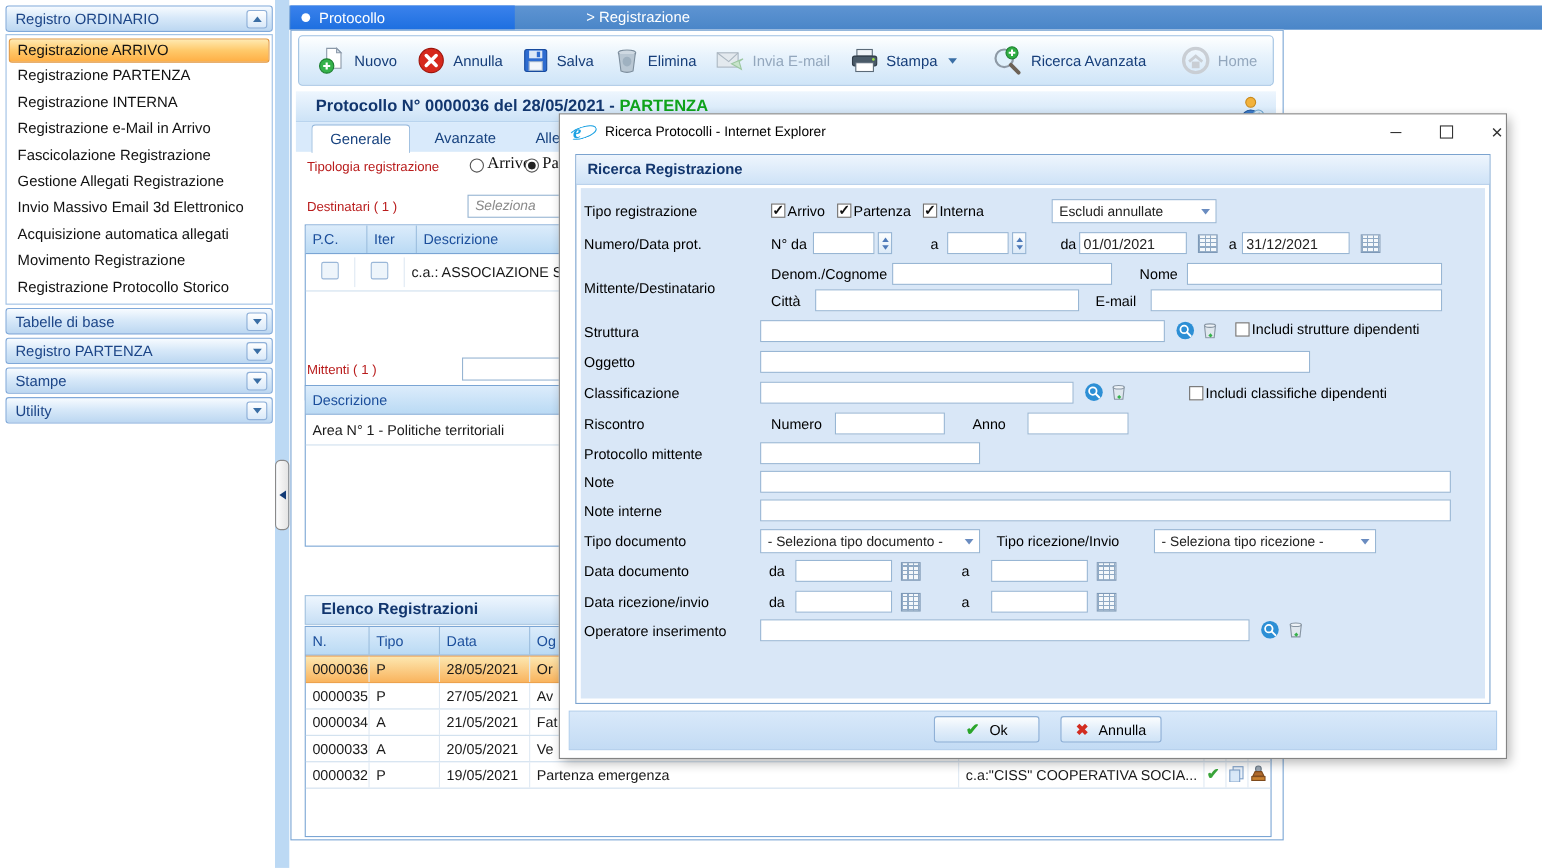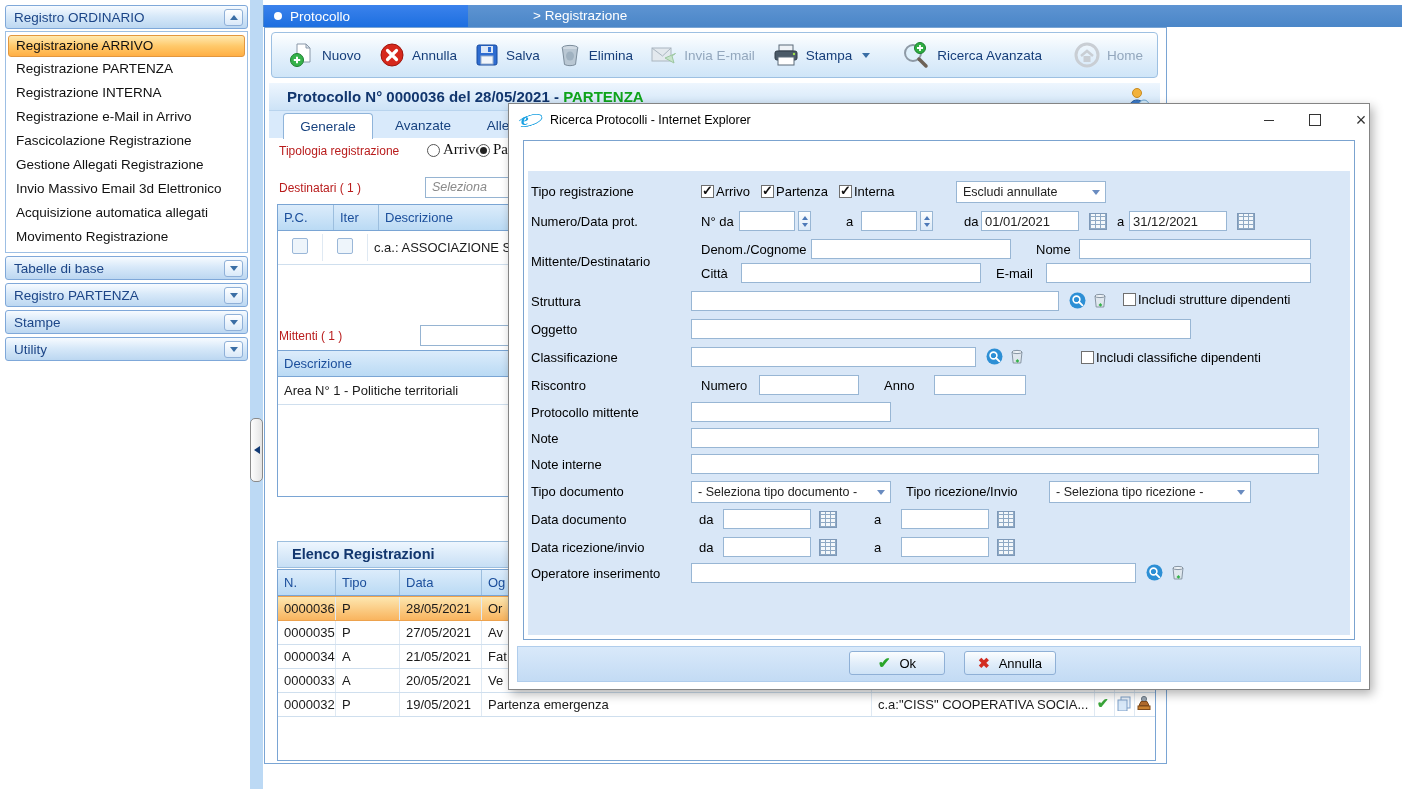--- a/index.html
+++ b/index.html
@@ -140,20 +140,21 @@
   <div class="side-body">
     <div class="side-item selected">Registrazione ARRIVO</div>
     <div class="side-item">Registrazione PARTENZA</div>
     <div class="side-item">Registrazione INTERNA</div>
     <div class="side-item">Registrazione e-Mail in Arrivo</div>
     <div class="side-item">Fascicolazione Registrazione</div>
     <div class="side-item">Gestione Allegati Registrazione</div>
     <div class="side-item">Invio Massivo Email 3d Elettronico</div>
     <div class="side-item">Acquisizione automatica allegati</div>
     <div class="side-item">Movimento Registrazione</div>
+    <div class="side-item">Registrazione Protocollo Storico</div>
   </div>
   <div class="sec">
     <span>Tabelle di base</span>
     <span class="sec-btn">
         <span class="tri-dn"></span>
       </span>
   </div>
   <div class="sec">
     <span>Registro PARTENZA</span>
     <span class="sec-btn">
@@ -396,20 +397,21 @@
       <span class="mini-g"></span>
     </div>
   <div class="wbtn" style="left:786px">
       <span class="maxi-g"></span>
     </div>
   <div class="wbtn" style="left:832px">
       <span class="close-g">×</span>
     </div>
 
   <div class="dlg-panel">
+    <div class="dlg-head">Ricerca Registrazione</div>
     <div class="dlg-formbg"></div>
   </div>
 
   <div class="dl" style="left:22px;top:80px">Tipo registrazione</div>
   <span class="dcb on" style="left:192px;top:81px"></span>
   <div class="dl" style="left:207px;top:80px">Arrivo</div>
   <span class="dcb on" style="left:252px;top:81px"></span>
   <div class="dl" style="left:267px;top:80px">Partenza</div>
   <span class="dcb on" style="left:330px;top:81px"></span>
   <div class="dl" style="left:345px;top:80px">Interna</div>

